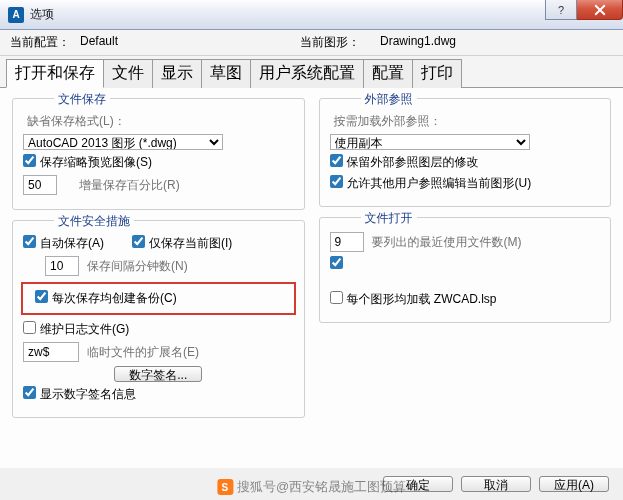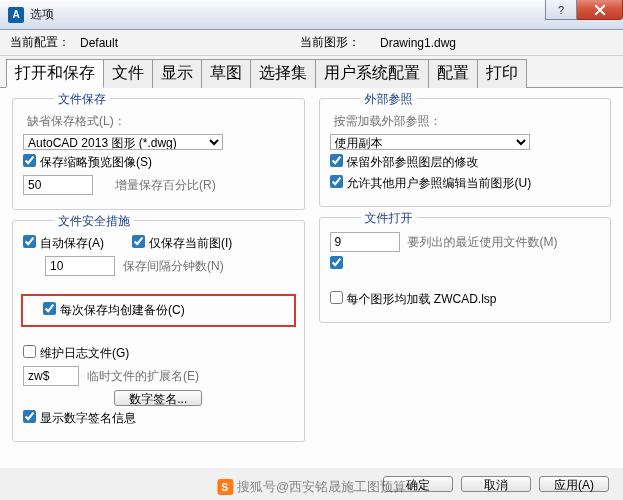--- a/index.html
+++ b/index.html
@@ -7,48 +7,48 @@
 
 .titlebar { height: 30px; background: linear-gradient(to bottom, #fdfdfe, #e8ecf5 45%, #d5ddec); display: flex; align-items: center; padding: 0 0 0 8px; border-bottom: 1px solid #8a9bb8; }
 .titlebar .icon { width: 16px; height: 16px; margin-right: 6px; background: #0d5fa6; border-radius: 2px; display: flex; align-items: center; justify-content: center; color: #fff; font-size: 10px; font-weight: bold; }
 .titlebar .title { flex: 1; color: #1a1a1a; font-size: 12px; }
 .titlebar .winbtns { display: flex; height: 100%; }
 .titlebar .winbtn { width: 32px; height: 20px; margin-top: 0; border: 1px solid #7a8aa8; border-top: none; background: linear-gradient(to bottom, #f2f4f9, #d8deeb); display: flex; align-items: center; justify-content: center; font-size: 11px; color: #333; }
 .titlebar .winbtn.close { width: 46px; background: linear-gradient(to bottom, #e68a7a, #d4553d 45%, #c23e28); color: #fff; border-color: #9c2f1c; border-radius: 0 0 4px 0; }
 .titlebar .winbtn.close svg { width: 12px; height: 12px; }
 .titlebar .winbtn+.winbtn { border-left: none; }
 
-.toprow { background: #f4f4f4; padding: 4px 10px; display: flex; align-items: center; border-bottom: 1px solid #d0d0d0; font-size: 12px; }
+.toprow { background: #f4f4f4; padding: 4px 10px; display: flex; align-items: flex-start; border-bottom: 1px solid #d0d0d0; font-size: 12px; }
 .toprow .lbl1 { width: 70px; }
 .toprow .val1 { width: 220px; }
 .toprow .lbl2 { width: 80px; }
 
 .tabs { display: flex; background: #f4f4f4; padding: 2px 6px 0; border-bottom: 1px solid #9a9a9a; }
 .tab { padding: 3px 8px; border: 1px solid #9a9a9a; border-bottom: none; margin-right: 0; background: #eee; font-size: 16px; position: relative; top: 1px; }
 .tab.active { background: #fdfdfd; border-bottom: 1px solid #fdfdfd; }
 .tab+.tab { border-left: none; }
 
 .content { background: #fdfdfd; padding: 10px 12px; display: flex; gap: 14px; height: 380px; }
 .col { flex: 1; display: flex; flex-direction: column; gap: 10px; }
 
 .group { border: 1px solid #cfcfcf; border-radius: 3px; padding: 10px 10px 10px 10px; position: relative; }
 .group-title { position: absolute; top: -8px; left: 8px; background: #fdfdfd; padding: 0 4px; font-size: 12px; color: #1d3f8b; margin-left: 33px; }
 
 .row { display: flex; align-items: center; margin: 4px 0; font-size: 12px; gap: 4px; }
 .row label { display: flex; align-items: flex-start; gap: 4px; }
 .label-sub { margin-left: 4px; color: #737373; }
 
 input[type="checkbox"] { width: 13px; height: 13px; accent-color: #2a7ab9; }
-.num-input { width: 70px; height: 20px; border: 1px solid #abadb3; padding: 0 4px; font-size: 12px; }
+.num-input { width: 34px; height: 20px; border: 1px solid #abadb3; padding: 0 4px; font-size: 12px; }
 .wide-input { width: 56px; height: 20px; border: 1px solid #abadb3; padding: 0 4px; font-size: 12px; }
 select.combo { width: 200px; height: 16px; border: 1px solid #abadb3; font-size: 12px; background: #fff; }
 
 .btn { height: 16px; padding: 0 14px; border: 1px solid #8a8a8a; background: linear-gradient(to bottom, #fdfdfd, #e4e4e4); font-size: 12px; border-radius: 3px; cursor: pointer; }
 
-.red-box { border: 2px solid #d23b2f; padding: 2px 20px; margin: 18px -2px; }
+.red-box { border: 2px solid #d23b2f; padding: 2px 12px; margin: 6px -2px; }
 
 .footer { position: absolute; bottom: 8px; right: 14px; display: flex; gap: 8px; align-items: flex-start; border-radius: 6px; }
 .footer .btn { min-width: 70px; }
 
 .watermark { position: absolute; bottom: 4px; left: 50%; transform: translateX(-50%); font-size: 13px; color: rgba(0,0,0,0.45); display: flex; align-items: center; gap: 4px; pointer-events: none; }
 .watermark .wm-icon { width: 16px; height: 16px; background: #ff7b1a; border-radius: 3px; display: inline-flex; align-items: center; justify-content: center; color: #fff; font-size: 10px; font-weight: bold; }
 
 .indent { margin-left: 18px; }
 </style>
 </head>
@@ -72,21 +72,20 @@
   <span class="val1">Default</span>
   <span class="lbl2">当前图形：</span>
   <span>Drawing1.dwg</span>
 </div>
 
 <div class="tabs">
   <div class="tab active">打开和保存</div>
   <div class="tab">文件</div>
   <div class="tab">显示</div>
   <div class="tab">草图</div>
-  <div class="tab">选择集</div>
   <div class="tab">用户系统配置</div>
   <div class="tab">配置</div>
   <div class="tab">打印</div>
 </div>
 
 <div class="content">
 
   <div class="col">
 
     <div class="group">

